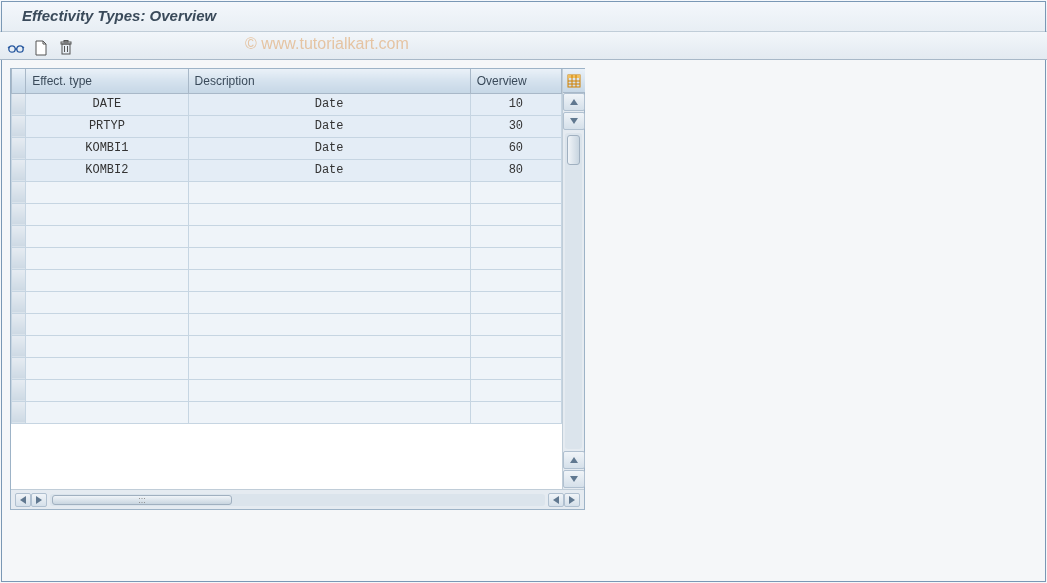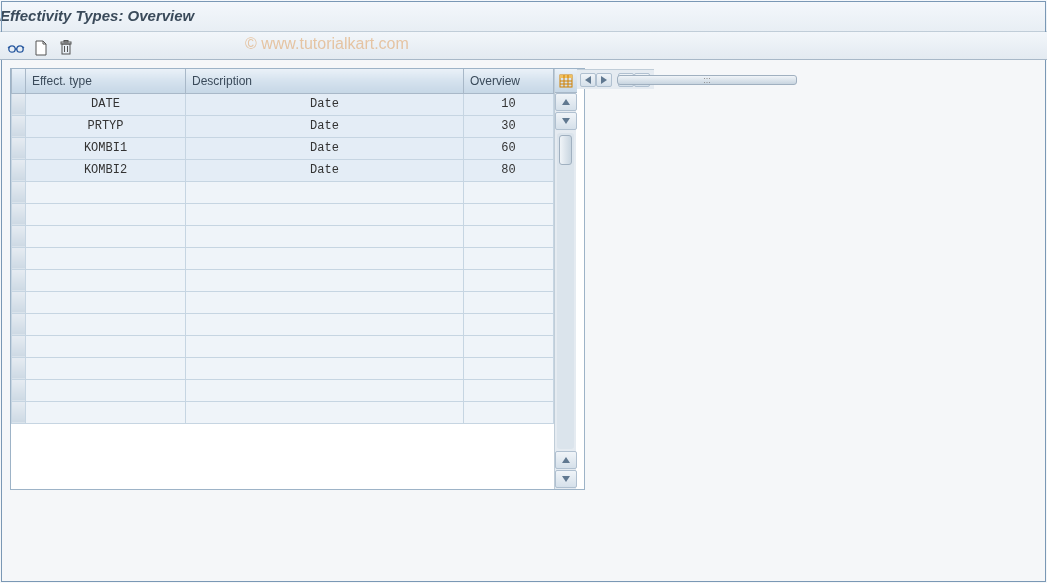--- a/index.html
+++ b/index.html
@@ -15,21 +15,21 @@
       height: 583px;
       overflow: hidden;
       position: relative;
     }
     .title-area {
       background: linear-gradient(to bottom, #f4f8fc 0%, #e8eef4 100%);
       border-bottom: 1px solid #c0cdd8;
       height: 32px;
       display: flex;
       align-items: center;
-      padding: 0 0;
+      padding: 0 22px;
     }
     .title-text {
       font-weight: bold;
       font-style: italic;
       font-size: 15px;
       color: #3a4a5a;
     }
     .toolbar {
       height: 28px;
       background: linear-gradient(to bottom, #f2f6fa 0%, #e3eaf1 100%);
@@ -60,21 +60,21 @@
       pointer-events: none;
     }
     .content-wrap {
       padding: 8px 10px;
     }
     .grid-outer {
       width: 575px;
       border: 1px solid #9db3c7;
       background: #fff;
       display: flex;
-      flex-direction: row;
+      flex-direction: column;
     }
     .grid-main {
       display: flex;
       height: 420px;
       position: relative;
     }
     .grid-table-zone {
       flex: 1;
       overflow: hidden;
       display: flex;

